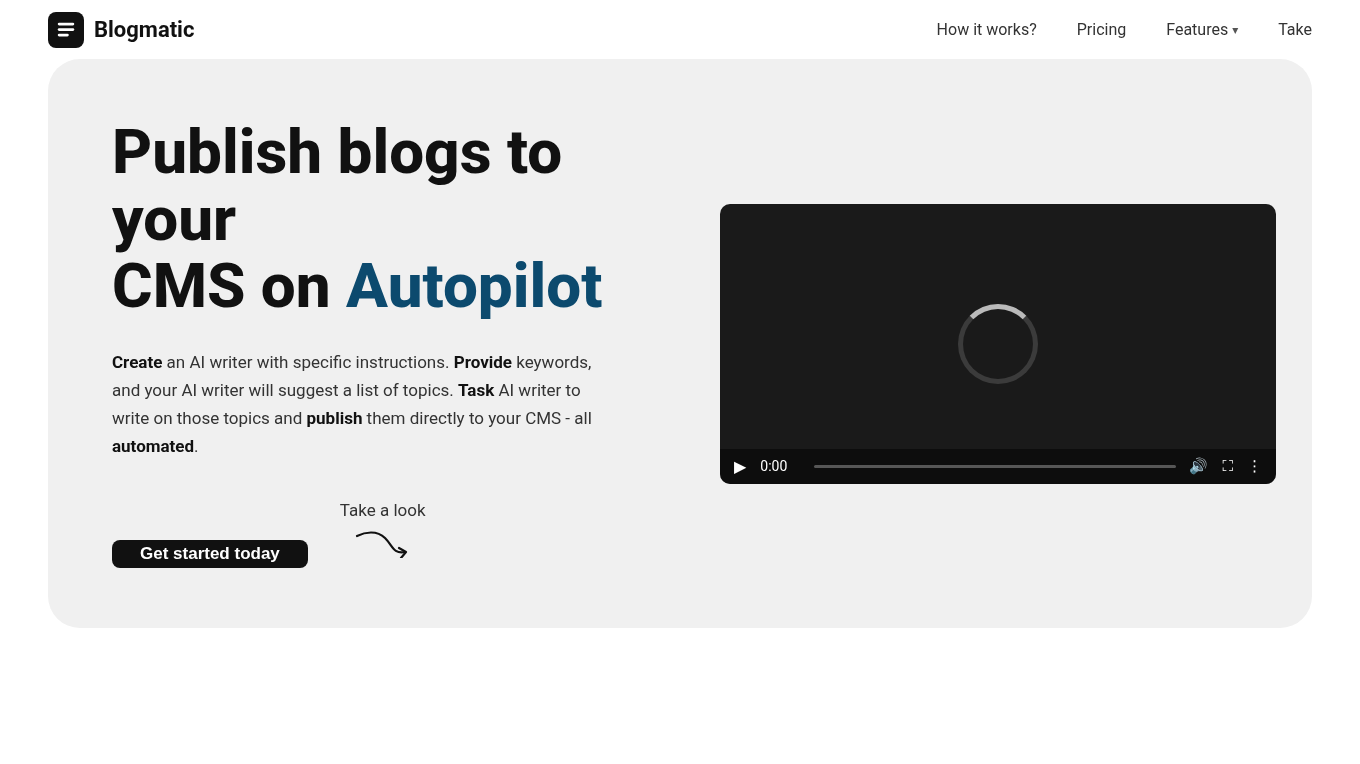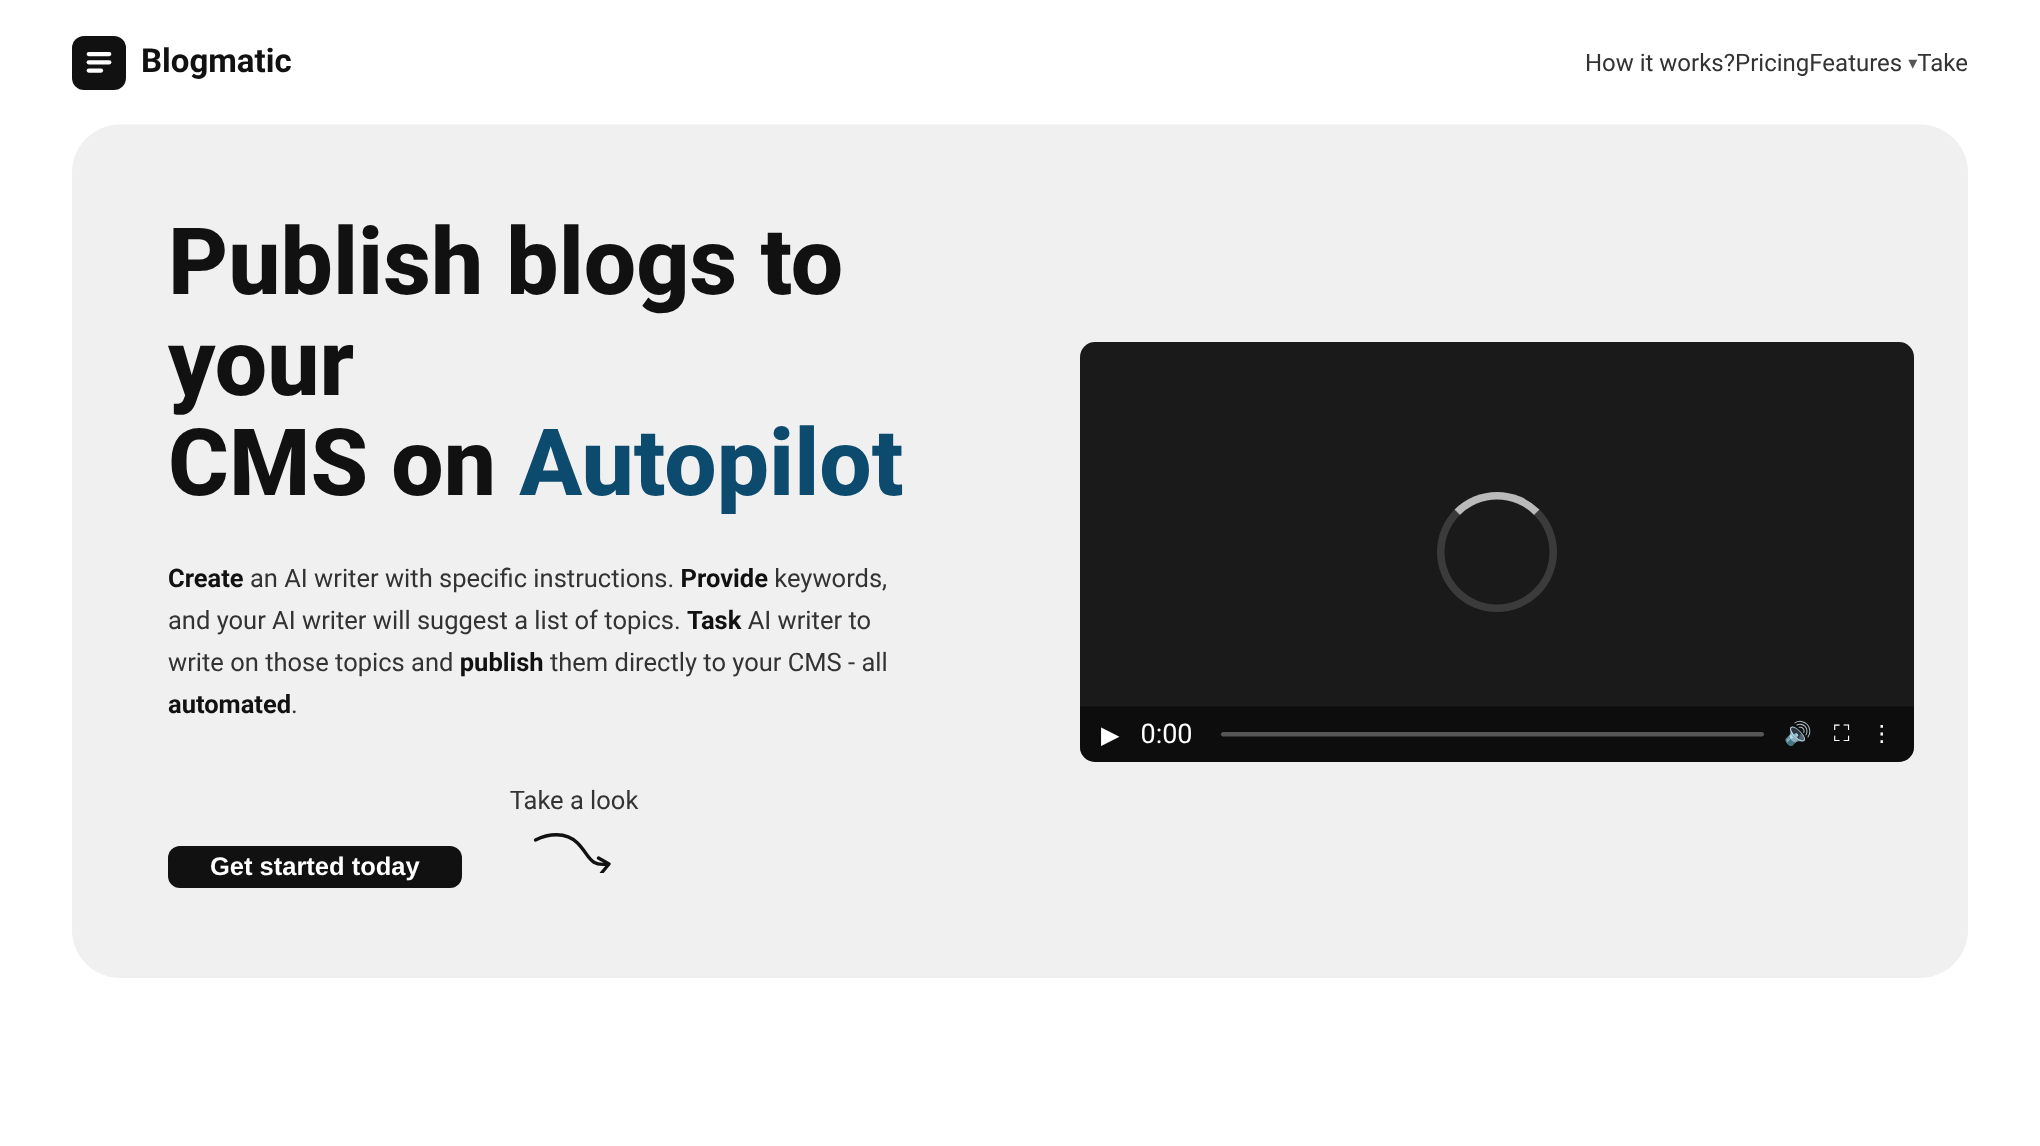--- a/index.html
+++ b/index.html
@@ -14,21 +14,21 @@
       min-height: 764px;
       width: 1360px;
     }
 
     
     nav {
       display: flex;
       align-items: center;
       justify-content: space-between;
       padding: 0 48px;
-      height: 83px;
+      height: 59px;
       background: #ffffff;
     }
 
     .nav-logo {
       display: flex;
       align-items: center;
       gap: 10px;
       font-size: 22px;
       font-weight: 700;
       color: #111;
@@ -47,20 +47,21 @@
 
     .logo-icon svg {
       width: 22px;
       height: 22px;
       fill: white;
     }
 
     .nav-links {
       display: flex;
       align-items: center;
+      gap: 40px;
     }
 
     .nav-link {
       font-size: 16px;
       color: #333;
       text-decoration: none;
       cursor: pointer;
       font-weight: 400;
     }
 
@@ -206,21 +207,21 @@
     }
 
     .video-play-icon {
       color: #fff;
       font-size: 16px;
       cursor: pointer;
     }
 
     .video-time {
       color: #fff;
-      font-size: 18px;
+      font-size: 14px;
       min-width: 40px;
     }
 
     .video-progress-bar {
       flex: 1;
       height: 3px;
       background: rgba(255,255,255,0.3);
       border-radius: 2px;
       position: relative;
     }

